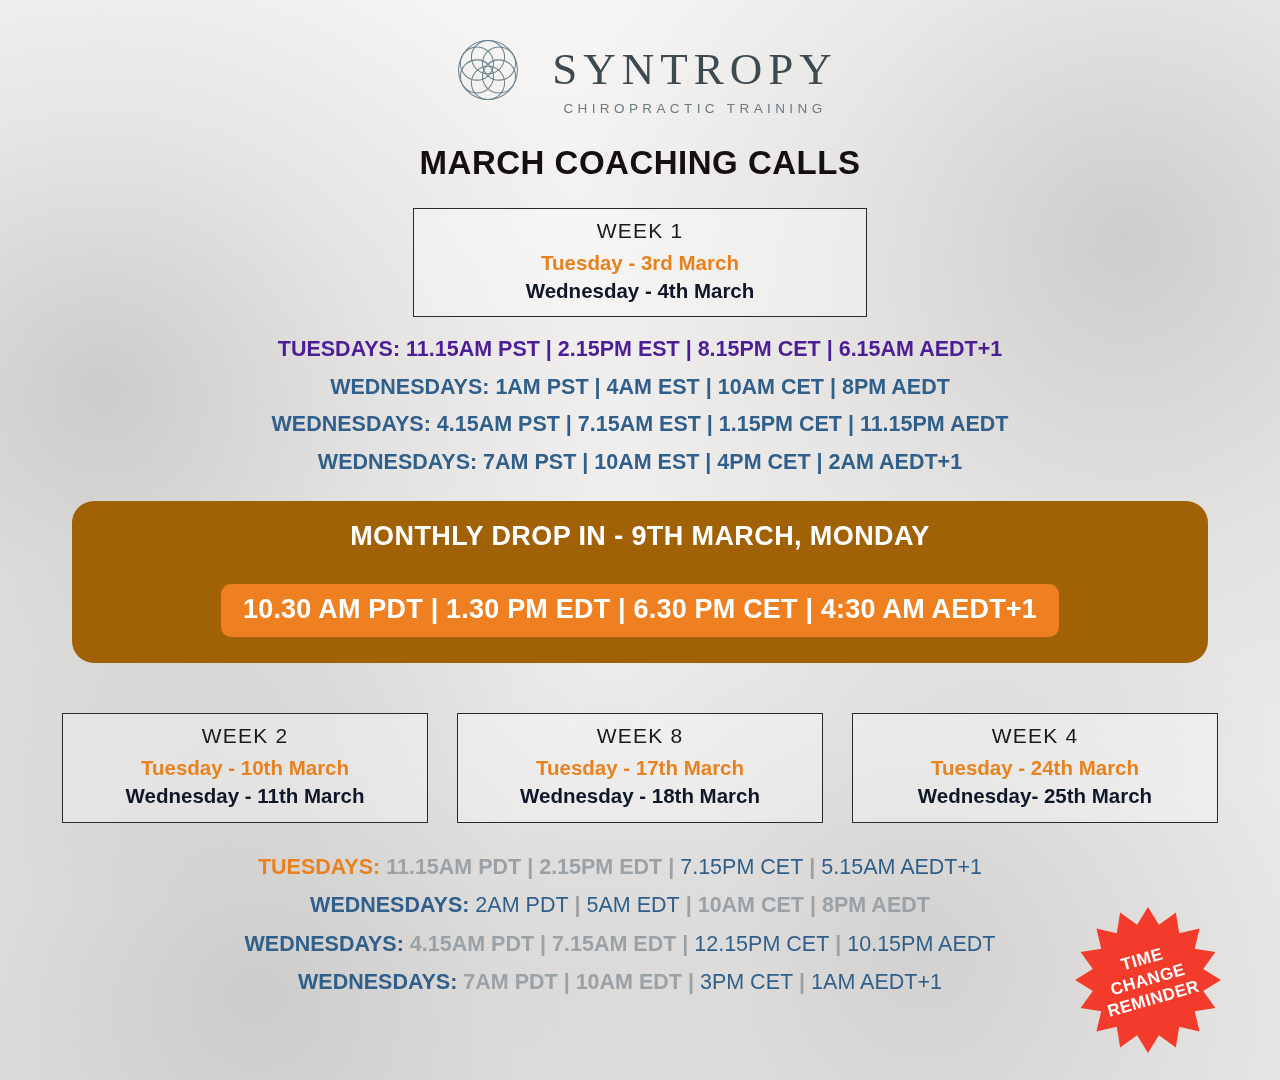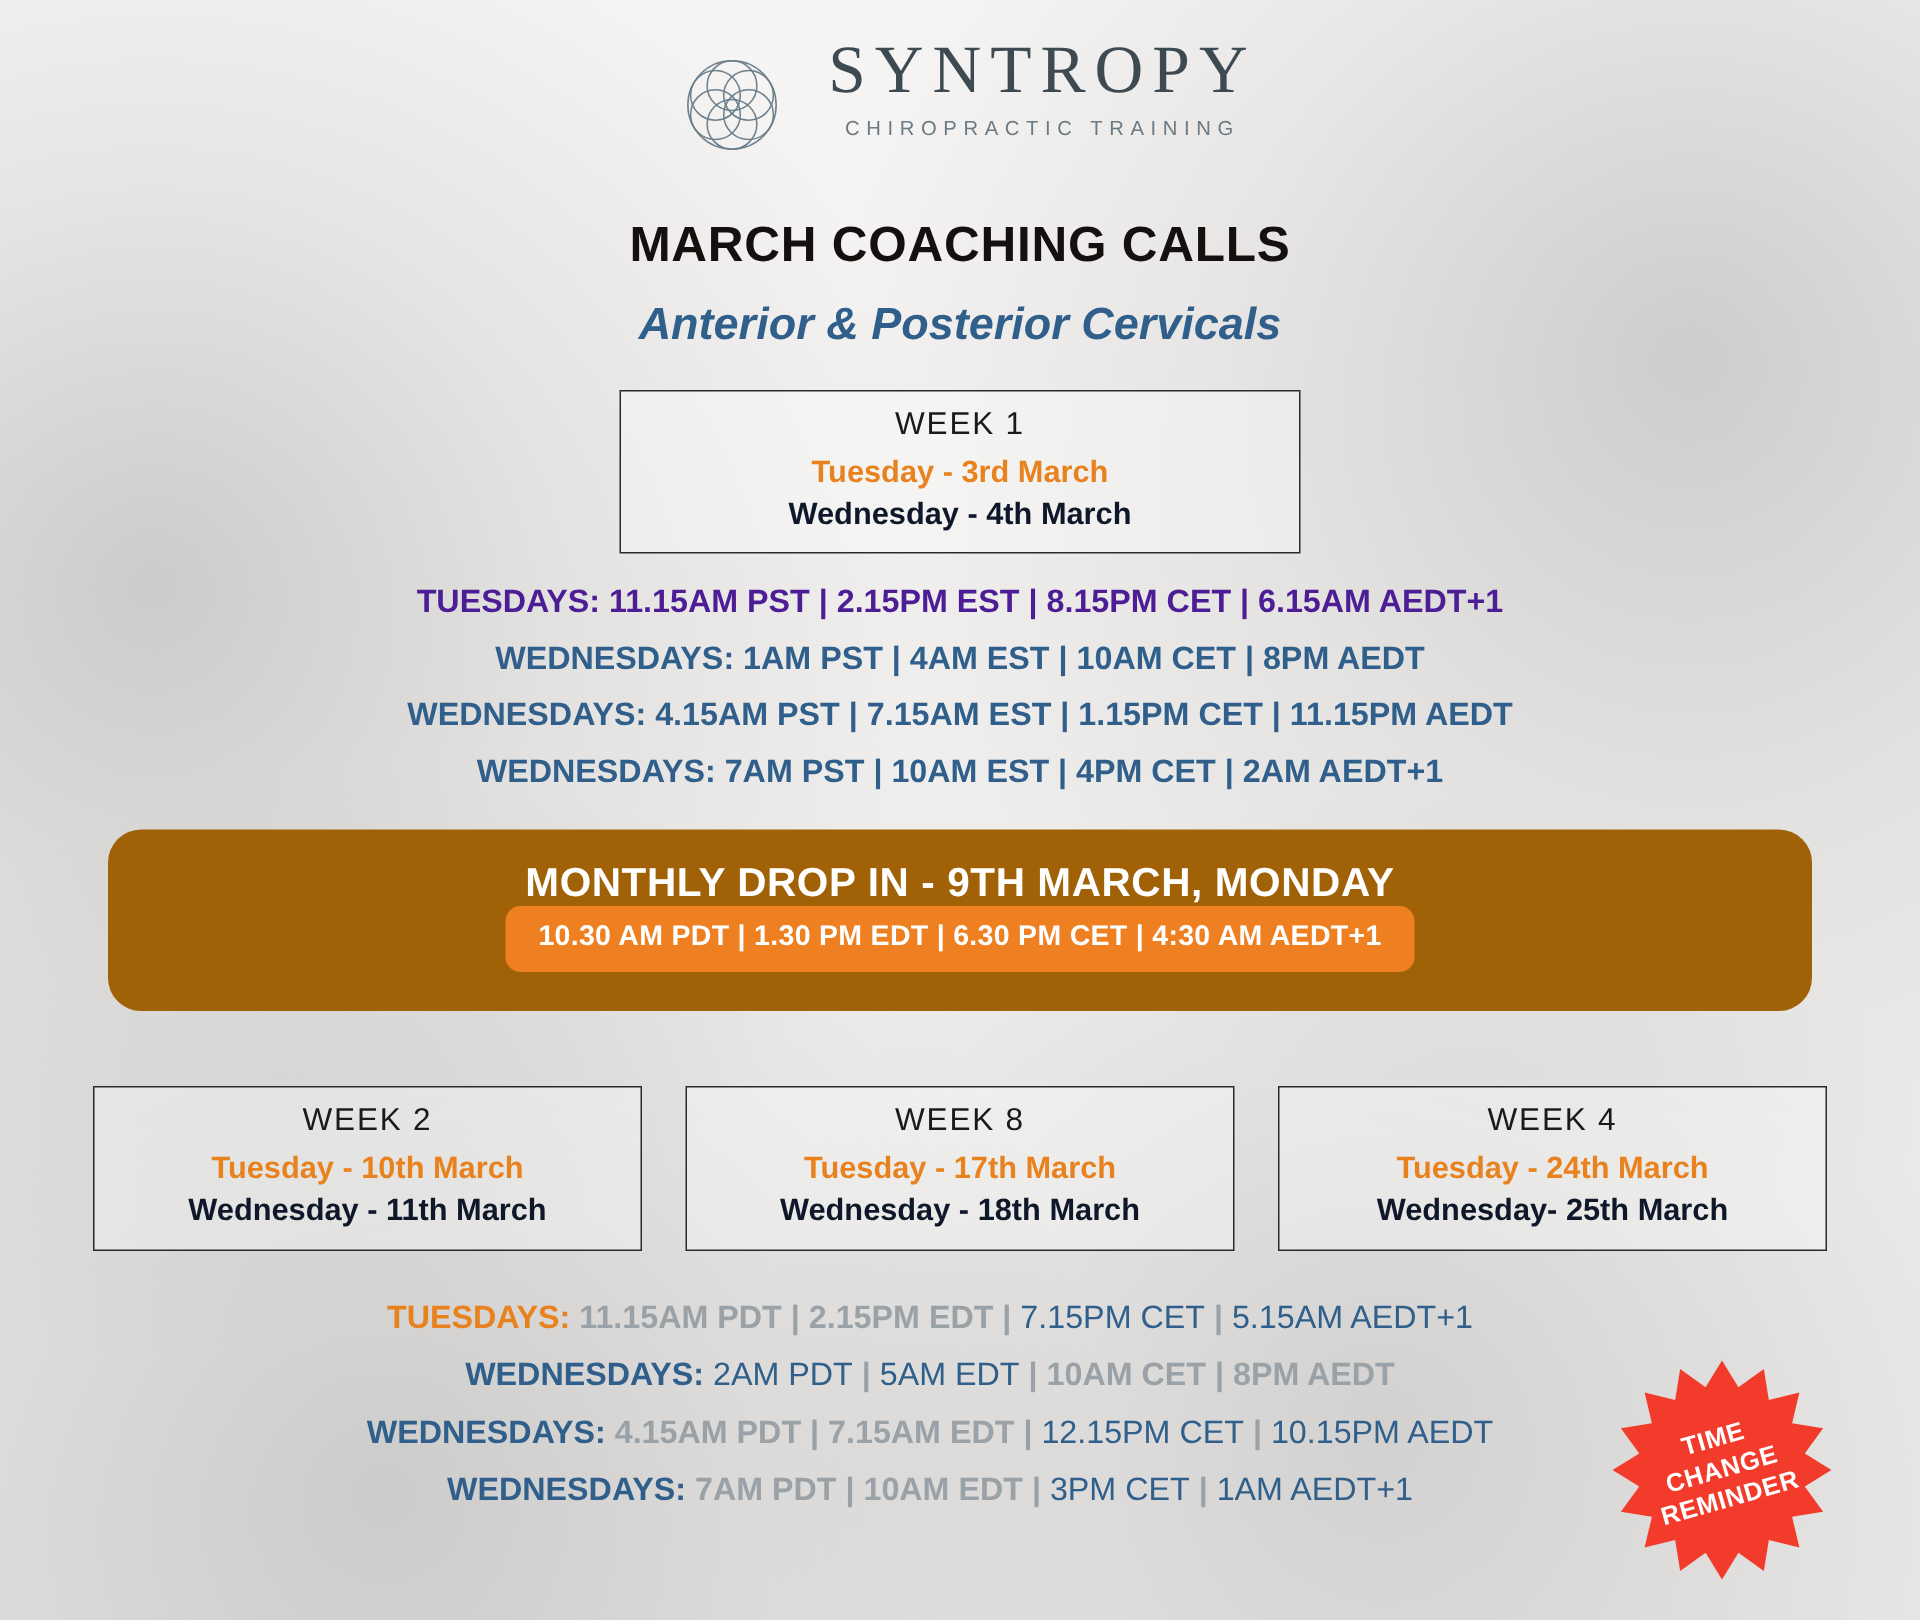--- a/index.html
+++ b/index.html
@@ -30,21 +30,21 @@
     position: relative;
     z-index: 1;
     width: 1280px;
     height: 1080px;
     padding: 18px 40px 0 40px;
   }
 
   
   .logo-block {
     display: flex;
-    align-items: flex-start;
+    align-items: flex-end;
     justify-content: center;
     gap: 18px;
     margin-top: 6px;
   }
   .logo-mark { width: 92px; height: 92px; flex: 0 0 auto; }
   .logo-text { display: flex; flex-direction: column; justify-content: center; }
   .logo-title {
     font-family: "Liberation Serif", serif;
     font-size: 45px;
     letter-spacing: 6px;
@@ -134,25 +134,25 @@
     text-align: center;
   }
   .dropin-title {
     color: #ffffff;
     font-size: 27px;
     font-weight: bold;
     letter-spacing: 0.4px;
   }
   .dropin-pill {
     display: inline-block;
-    margin-top: 0;
+    margin-top: 32px;
     background: #ef8022;
     border-radius: 10px;
     color: #ffffff;
-    font-size: 19px;
+    font-size: 27px;
     font-weight: bold;
     padding: 10px 22px 12px 22px;
     letter-spacing: 0.2px;
   }
 
   
   .weeks-row {
     display: flex;
     justify-content: space-between;
     gap: 29px;
@@ -221,21 +221,20 @@
         </g>
       </svg>
     </span>
     <span class="logo-text">
       <span class="logo-title">SYNTROPY</span>
       <span class="logo-sub">CHIROPRACTIC TRAINING</span>
     </span>
   </div>
 
   <div class="main-title">MARCH COACHING CALLS</div>
-  <div class="sub-title">Anterior &amp; Posterior Cervicals</div>
 
   <div class="week1-wrap">
     <div class="week-box">
       <div class="week-label">WEEK 1</div>
       <div class="week-tue">Tuesday - 3rd March</div>
       <div class="week-wed">Wednesday - 4th March</div>
     </div>
   </div>
 
   <div class="times-top">

